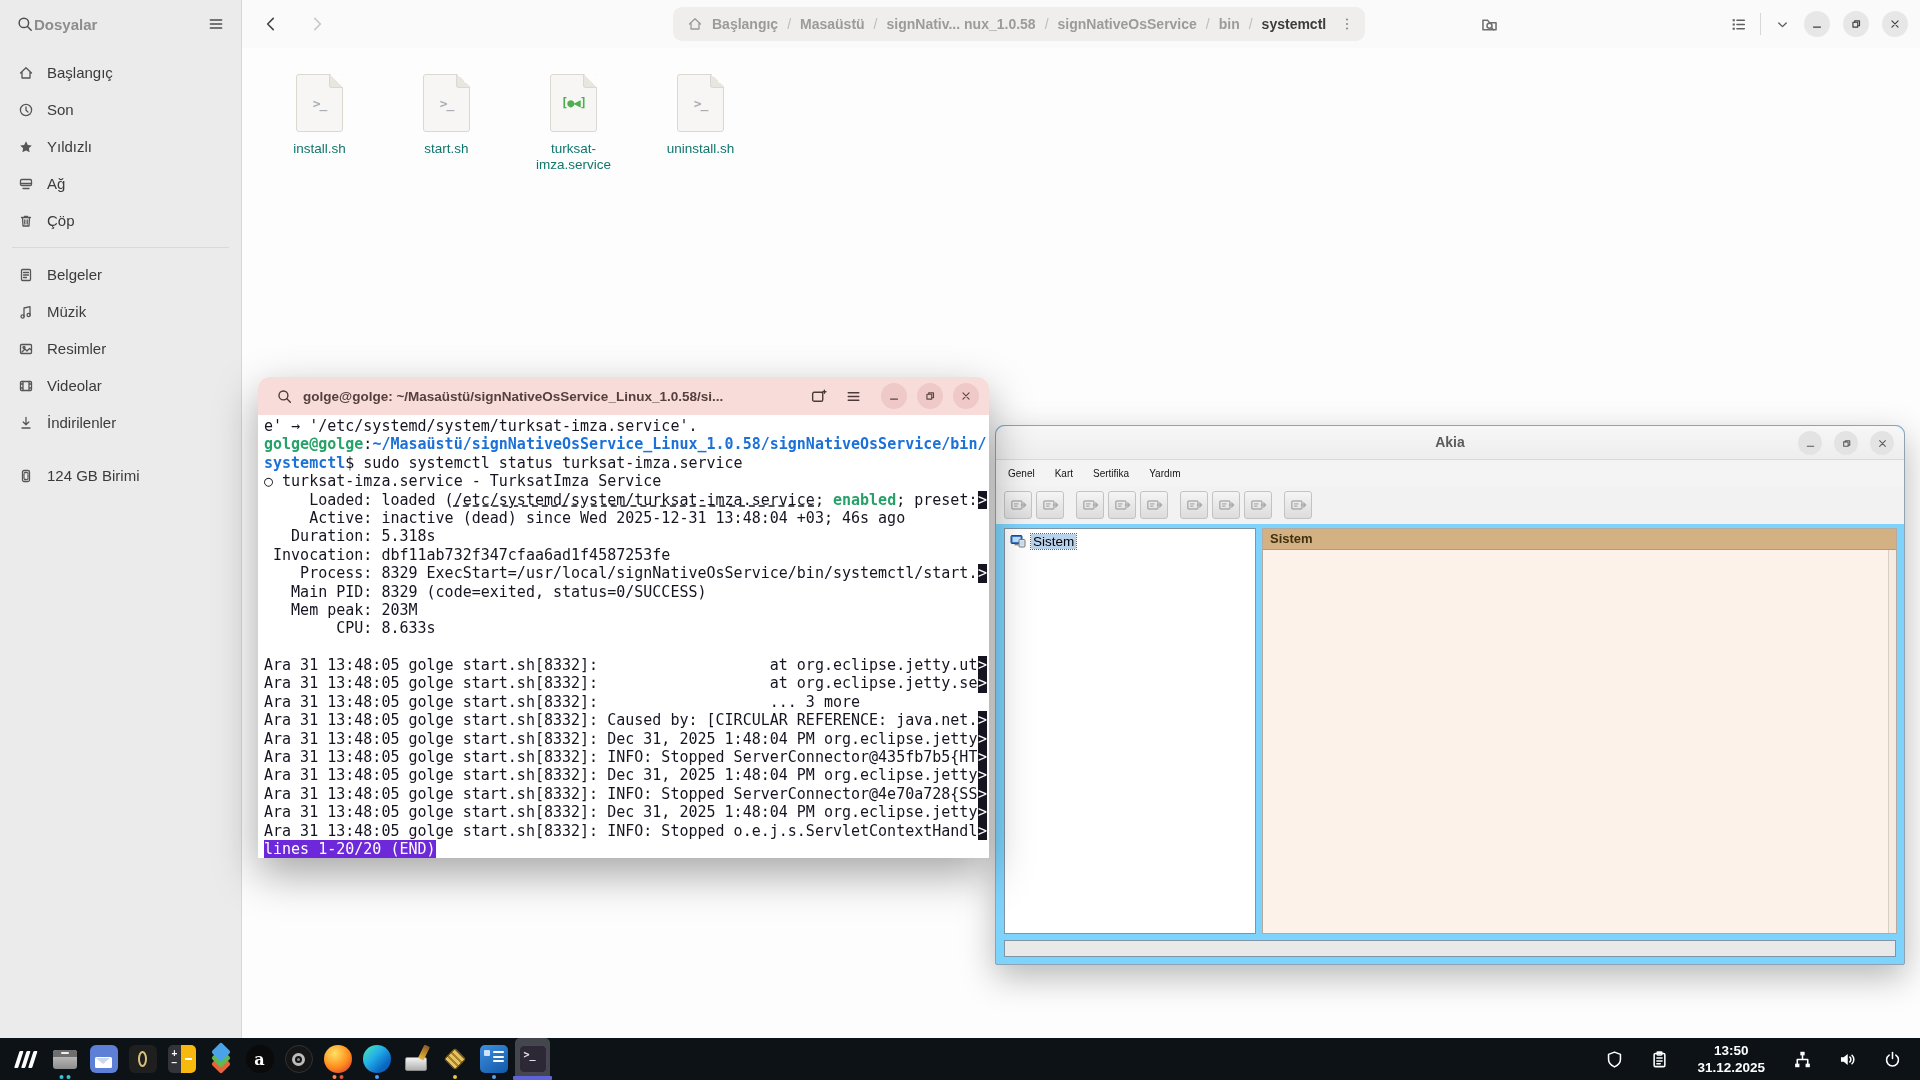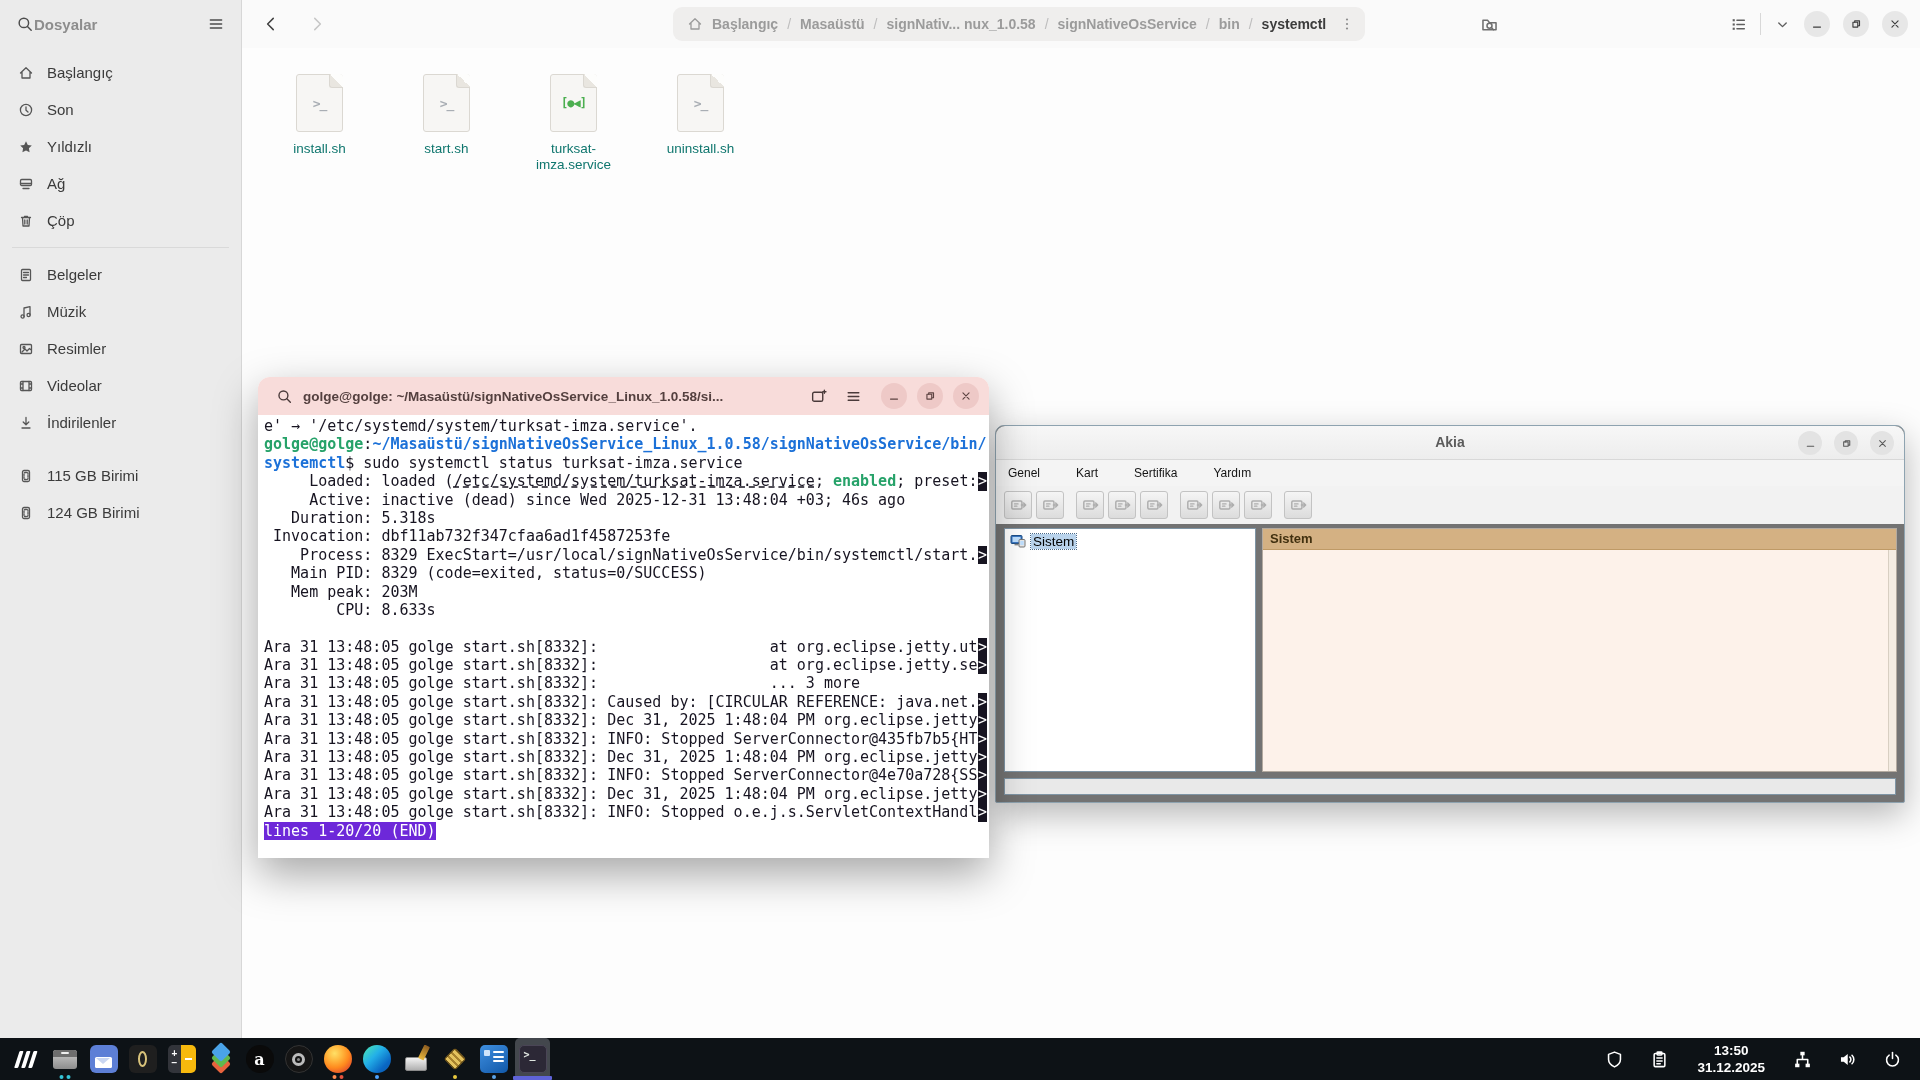--- a/index.html
+++ b/index.html
@@ -61,28 +61,28 @@
     font-family:"DejaVu Sans Mono",monospace;font-size:15px;line-height:18.4px;color:#171421;}
   .tl{display:flex;height:18.4px;}
   .tl .tx{white-space:pre;overflow:hidden;flex:0 1 auto;}
   .seg.g{color:#26a269;font-weight:bold;}
   .seg.b{color:#1c71d8;font-weight:bold;}
   .seg.u{text-decoration:underline;text-decoration-style:dashed;}
   .seg.rv{background:#6d28d9;color:#ffffff;}
   .mk{margin-left:auto;flex:none;background:#171421;color:#fff;white-space:pre;}
 
   
-  .akia{position:absolute;left:995px;top:425px;width:910px;height:378px;z-index:20;background:#737373;
+  .akia{position:absolute;left:995px;top:425px;width:910px;height:540px;z-index:20;background:#7dd3fc;
     border:1px solid #8ea3b0;border-radius:9px 9px 2px 2px;box-shadow:0 12px 34px rgba(0,0,0,.28);}
   .akia-bar{height:34px;position:relative;background:linear-gradient(#f7f7f7,#ededed);border-bottom:1px solid #d8d8d8;border-radius:9px 9px 0 0;}
   .akia-title{position:absolute;left:0;right:0;top:8px;text-align:center;font-size:14px;color:#5c5c5c;font-weight:600;}
   .akia-controls{position:absolute;right:10px;top:5px;display:flex;gap:12px;}
   .akia-circle{width:24px;height:24px;border-radius:50%;background:#e3e3e3;display:flex;align-items:center;justify-content:center;color:#5a5a5a;}
   .akia-circle svg{width:13px;height:13px;}
-  .akia-menu{height:26px;display:flex;align-items:center;gap:36px;padding:0 12px;font-size:12px;color:#141414;background:#f4f4f4;}
+  .akia-menu{height:26px;display:flex;align-items:center;gap:20px;padding:0 12px;font-size:10px;color:#141414;background:#f4f4f4;}
   .akia-tools{height:38px;display:flex;align-items:center;padding:3px 8px;background:#f2f2f2;}
   .ak-btn{width:28px;height:28px;border:1px solid #c3c3c3;border-radius:3px;background:linear-gradient(#f5f5f5,#dcdcdc);
     display:flex;align-items:center;justify-content:center;color:#9a9a9a;margin-right:4px;}
   .ak-btn svg{width:18px;height:18px;opacity:.75;}
   .ak-btn.group-end{margin-right:12px;}
   .akia-tree{position:absolute;left:8px;top:102px;width:252px;bottom:30px;background:#fff;border:1px solid #7f95a5;padding:4px 5px;}
   .tree-item{display:flex;align-items:center;gap:5px;font-size:13.5px;color:#000;}
   .tree-label.selected{background:#b9d3ec;outline:1px dotted #4a6a8a;padding:0 2px;}
   .akia-panel{position:absolute;left:266px;right:7px;top:102px;bottom:30px;background:#fdf2ea;border:1px solid #b3aaa0;}
   .panel-head{height:21px;background:#d4b183;border-bottom:1px solid #bf9a66;font-weight:bold;font-size:13px;color:#41300f;padding:2px 7px;}
@@ -248,29 +248,20 @@
           <span>İndirilenler</span>
         </div>
         <div class="side-gap"></div>
         <div class="side-item">
           <span class="side-ic">
             <svg viewBox="0 0 16 16" width="100%" height="100%" fill="none" stroke="currentColor" stroke-width="1.3" stroke-linecap="round" stroke-linejoin="round">
               <rect x="4.5" y="2.5" width="7" height="11" rx="1.5"></rect>
               <rect x="6" y="4.5" width="4" height="7" rx="1" stroke-dasharray="1.5 1.2"></rect>
             </svg>
           </span>
-          <span>115 GB Birimi</span>
-        </div>
-        <div class="side-item">
-          <span class="side-ic">
-            <svg viewBox="0 0 16 16" width="100%" height="100%" fill="none" stroke="currentColor" stroke-width="1.3" stroke-linecap="round" stroke-linejoin="round">
-              <rect x="4.5" y="2.5" width="7" height="11" rx="1.5"></rect>
-              <rect x="6" y="4.5" width="4" height="7" rx="1" stroke-dasharray="1.5 1.2"></rect>
-            </svg>
-          </span>
           <span>124 GB Birimi</span>
         </div>
       </div>
   </div>
 
   <div class="fm-topbar">
     <span class="nav-btn nav-back">
         <svg viewBox="0 0 16 16" width="100%" height="100%" fill="none" stroke="currentColor" stroke-width="1.3" stroke-linecap="round" stroke-linejoin="round">
           <path d="M10 3 5 8l5 5"></path>
         </svg>
@@ -416,20 +407,23 @@
       <div class="tl">
         <span class="tx"><span class="seg">e' → '/etc/systemd/system/turksat-imza.service'.</span></span>
       </div>
       <div class="tl">
         <span class="tx"><span class="seg g">golge@golge</span><span class="seg">:</span><span class="seg b">~/Masaüstü/signNativeOsService_Linux_1.0.58/signNativeOsService/bin/</span></span>
       </div>
       <div class="tl">
         <span class="tx"><span class="seg b">systemctl</span><span class="seg">$ sudo systemctl status turksat-imza.service</span></span>
       </div>
       <div class="tl">
+        <span class="tx"><span class="seg">○ turksat-imza.service - TurksatImza Service</span></span>
+      </div>
+      <div class="tl">
         <span class="tx"><span class="seg">     Loaded: loaded (</span><span class="seg u">/etc/systemd/system/turksat-imza.service</span><span class="seg">; </span><span class="seg g">enabled</span><span class="seg">; preset:</span></span>
         <span class="mk">&gt;</span>
       </div>
       <div class="tl">
         <span class="tx"><span class="seg">     Active: inactive (dead) since Wed 2025-12-31 13:48:04 +03; 46s ago</span></span>
       </div>
       <div class="tl">
         <span class="tx"><span class="seg">   Duration: 5.318s</span></span>
       </div>
       <div class="tl">

